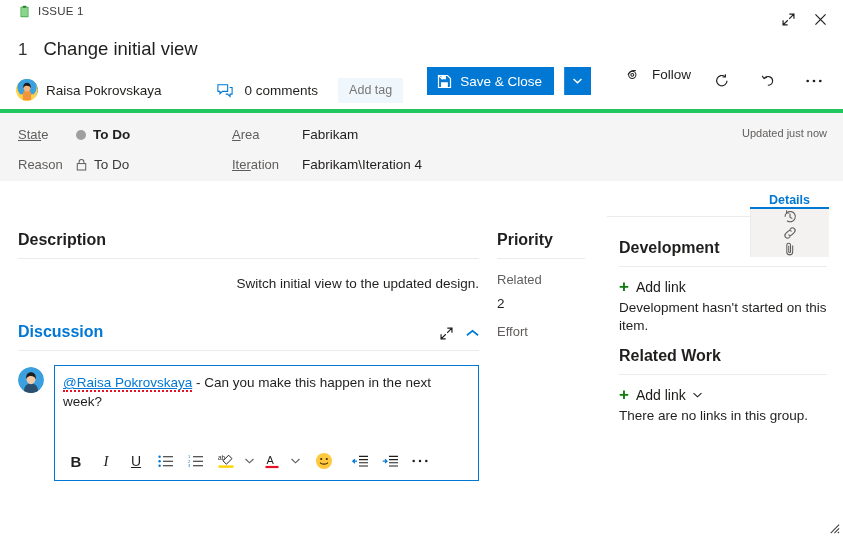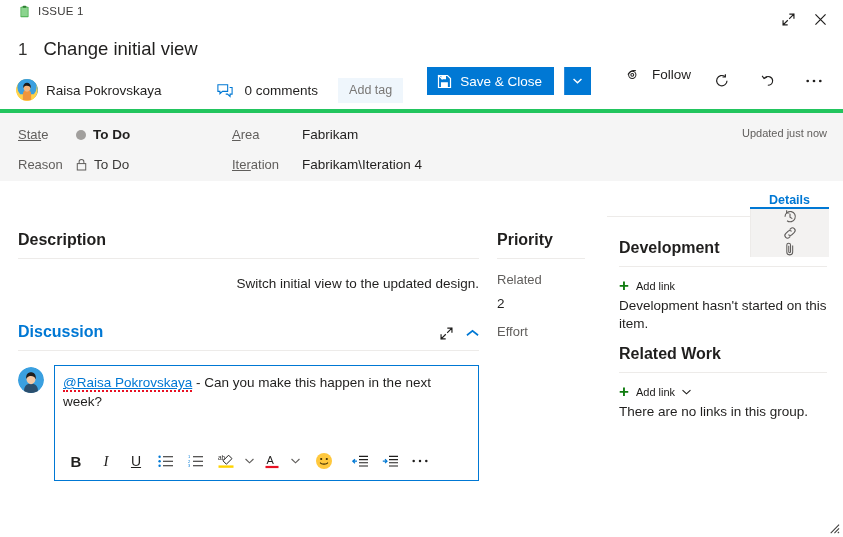--- a/index.html
+++ b/index.html
@@ -94,21 +94,21 @@
           cursor:pointer;font-size:14px;color:#201f1e;flex:0 0 auto;}
   .tb-chev{width:16px;height:30px;display:flex;align-items:center;justify-content:center;cursor:pointer;}
   .tb-gap{width:6px;flex:0 0 auto;}
 
   .plan-field{padding-top:13px;}
   .plan-label{font-size:13px;color:#605e5c;}
   .plan-value{font-size:13.5px;color:#201f1e;padding-top:9px;}
 
   .addlink{display:flex;align-items:center;gap:7px;padding-top:12px;cursor:pointer;}
   .plus{color:#107c10;font-size:17px;line-height:14px;font-weight:bold;}
-  .addlink-label{font-size:11px;color:#1b1a19;}
+  .addlink-label{font-size:14px;color:#1b1a19;}
   .empty-text{font-size:13.5px;color:#201f1e;padding-top:4px;line-height:18px;}
   .dev-gap{height:12px;}
 
   .resize-grip{position:absolute;right:3px;bottom:3px;width:13px;height:13px;cursor:nwse-resize;}
 </style>
 </head>
 <body>
 
 <div class="dialog">
 

